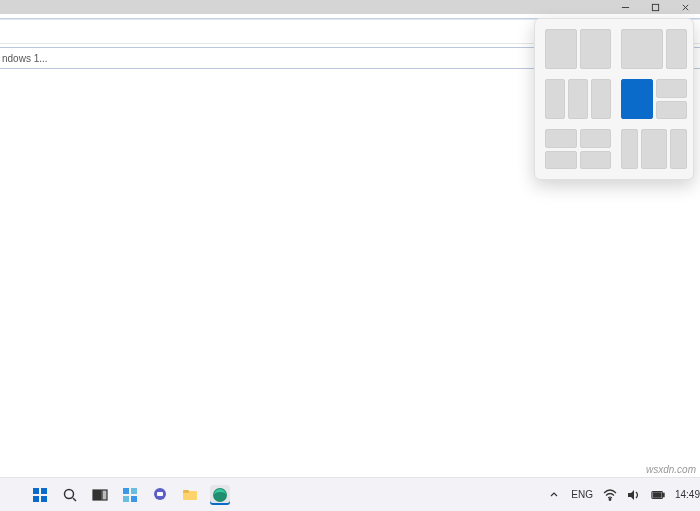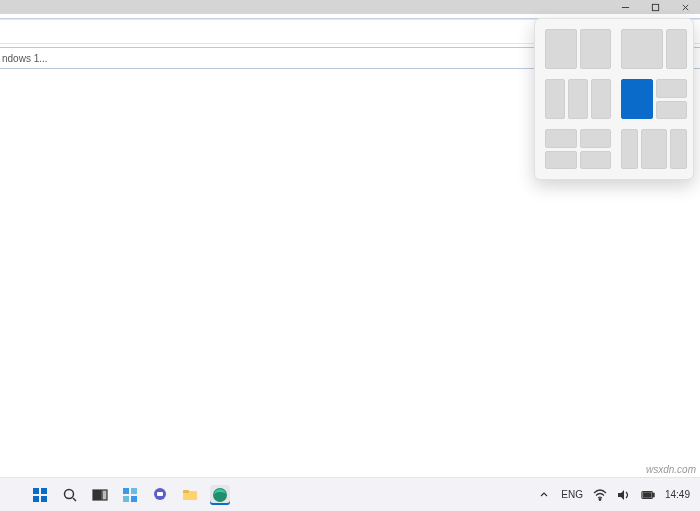--- a/index.html
+++ b/index.html
@@ -43,21 +43,21 @@
   .l-left-split { grid-template-columns: 1fr 1fr; grid-template-rows: 1fr 1fr; }
   .l-left-split .a { grid-row: 1 / 3; }
   .l-quad { grid-template-columns: 1fr 1fr; grid-template-rows: 1fr 1fr; }
   .l-center { grid-template-columns: 1fr 1.6fr 1fr; }
 
   
   .taskbar { position: absolute; bottom: 0; left: 0; right: 0; height: 34px; background: #f3f2f6; border-top:1px solid #e4e2ea; display:flex; align-items:center; }
   .tb-icons { display:flex; align-items:center; gap:10px; margin-left:30px; }
   .tb-icon { width:20px; height:20px; display:flex; align-items:center; justify-content:center; border-radius:3px; cursor:pointer; }
   .tb-icon.active-app { background: rgba(0,0,0,.05); box-shadow: inset 0 -2px 0 #0b6bcb; }
-  .systray { margin-left:auto; display:flex; align-items:center; gap:10px; padding-right:10px; font-size:10px; color:#333; }
+  .systray { margin-left:auto; display:flex; align-items:center; gap:10px; font-size:10px; color:#333; }
   .systray .ico { width:14px; height:14px; display:flex; align-items:center; justify-content:center; cursor:pointer; }
   .clock { text-align:right; line-height:1; cursor:pointer; }
   .clock .t { font-size:10px; } 
 
   
   .wm { position:absolute; right:4px; bottom:36px; font-size:10px; color:#999;font-style:italic; }
 </style>
 </head>
 <body>
 

